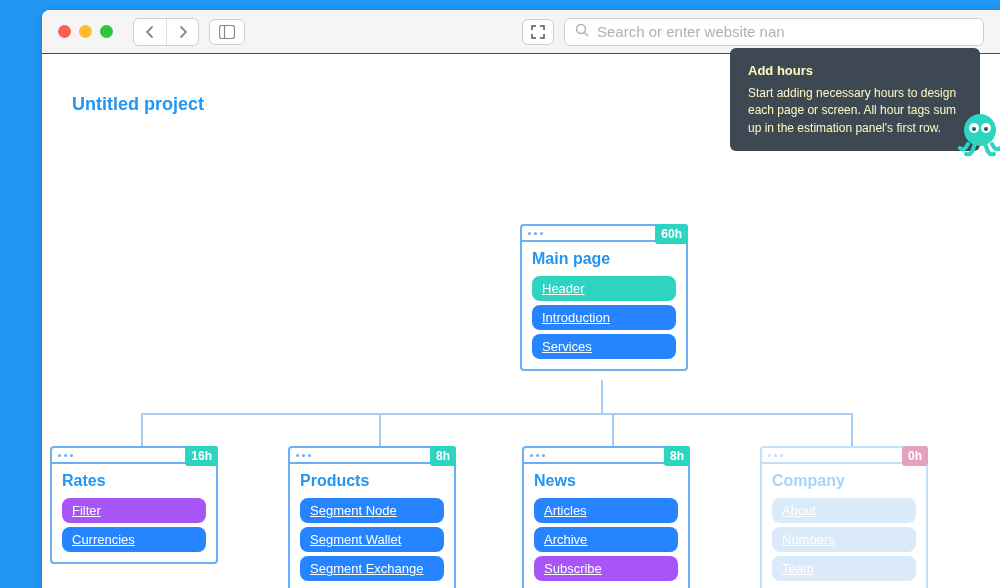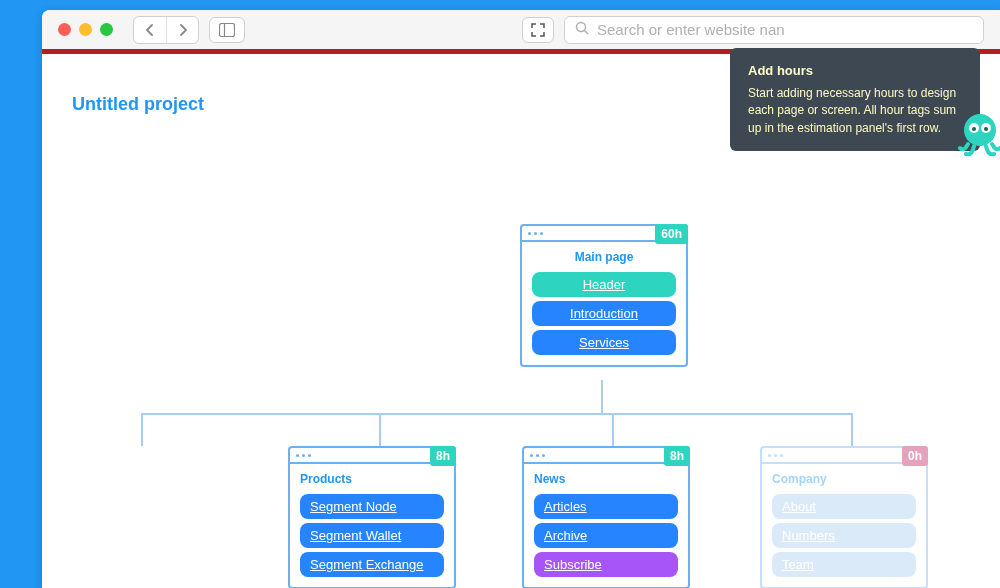--- a/index.html
+++ b/index.html
@@ -22,21 +22,21 @@
       box-shadow: 0 2px 10px rgba(0,0,0,0.15);
       overflow: hidden;
     }
     .browser-chrome {
       height: 44px;
       background: #f5f5f5;
       display: flex;
       align-items: center;
       padding: 0 16px;
       gap: 10px;
-      border-bottom: 5px solid #b91c1c;
+      border-bottom: 1px solid #b91c1c;
     }
     .traffic-lights { display: flex; gap: 8px; margin-right: 10px; }
     .dot { width: 13px; height: 13px; border-radius: 50%; }
     .dot.red { background: #ff5f57; }
     .dot.yellow { background: #febc2e; }
     .dot.green { background: #28c840; }
     .nav-group {
       display: flex;
       border: 1px solid #d0d0d0;
       border-radius: 6px;
@@ -125,21 +125,21 @@
       display: flex;
       align-items: center;
       padding: 3px 6px;
       gap: 3px;
     }
     .node-header .d { width: 3px; height: 3px; background: #6ab0f3; border-radius: 50%; }
     .node-body { padding: 8px 10px 10px 10px; }
     .node-title {
       color: #2196f3;
       font-weight: 700;
-      font-size: 12px;
+      font-size: 16px;
       margin-bottom: 8px;
     }
     .hours-badge {
       position: absolute;
       top: -2px; right: -2px;
       padding: 3px 6px;
       border-radius: 3px;
       color: #fff;
       font-size: 12px;
       font-weight: 600;
@@ -225,35 +225,48 @@
         <circle cx="24" cy="25" r="2" fill="#165"></circle>
         <circle cx="36" cy="25" r="2" fill="#165"></circle>
         <path d="M18 40 Q14 48 10 44 M24 42 Q22 52 16 50 M36 42 Q38 52 44 50 M42 40 Q46 48 50 44" stroke="#2dd4bf" stroke-width="4" fill="none" stroke-linecap="round"></path>
       </svg>
     </div>
 
     <svg class="connectors" width="960" height="560">
       <path d="M560 326 L560 360 L100 360 L100 392 M560 326 L560 360 L338 360 L338 392 M560 326 L560 360 L571 360 L571 392 M560 326 L560 360 L810 360 L810 392" stroke="#a8cdf2" stroke-width="2" fill="none"></path>
     </svg>
 
-    <div class="node" style="left:478px; top:170px; width:168px;text-align:center;">
+    <div class="node" style="left:478px; top:170px; width:168px;">
       <div class="hours-badge green">60h</div>
       <div class="node-header">
           <span class="d"></span>
           <span class="d"></span>
           <span class="d"></span>
         </div>
       <div class="node-body">
         <div class="node-title">Main page</div>
         <div class="section teal">Header</div>
         <div class="section blue">Introduction</div>
         <div class="section blue">Services</div>
       </div>
     </div>
 
+    <div class="node" style="left:8px; top:392px; width:168px;">
+      <div class="hours-badge green">16h</div>
+      <div class="node-header">
+          <span class="d"></span>
+          <span class="d"></span>
+          <span class="d"></span>
+        </div>
+      <div class="node-body">
+        <div class="node-title">Rates</div>
+        <div class="section purple">Filter</div>
+        <div class="section blue">Currencies</div>
+      </div>
+    </div>
 
     <div class="node" style="left:246px; top:392px; width:168px;">
       <div class="hours-badge green">8h</div>
       <div class="node-header">
           <span class="d"></span>
           <span class="d"></span>
           <span class="d"></span>
         </div>
       <div class="node-body">
         <div class="node-title">Products</div>

